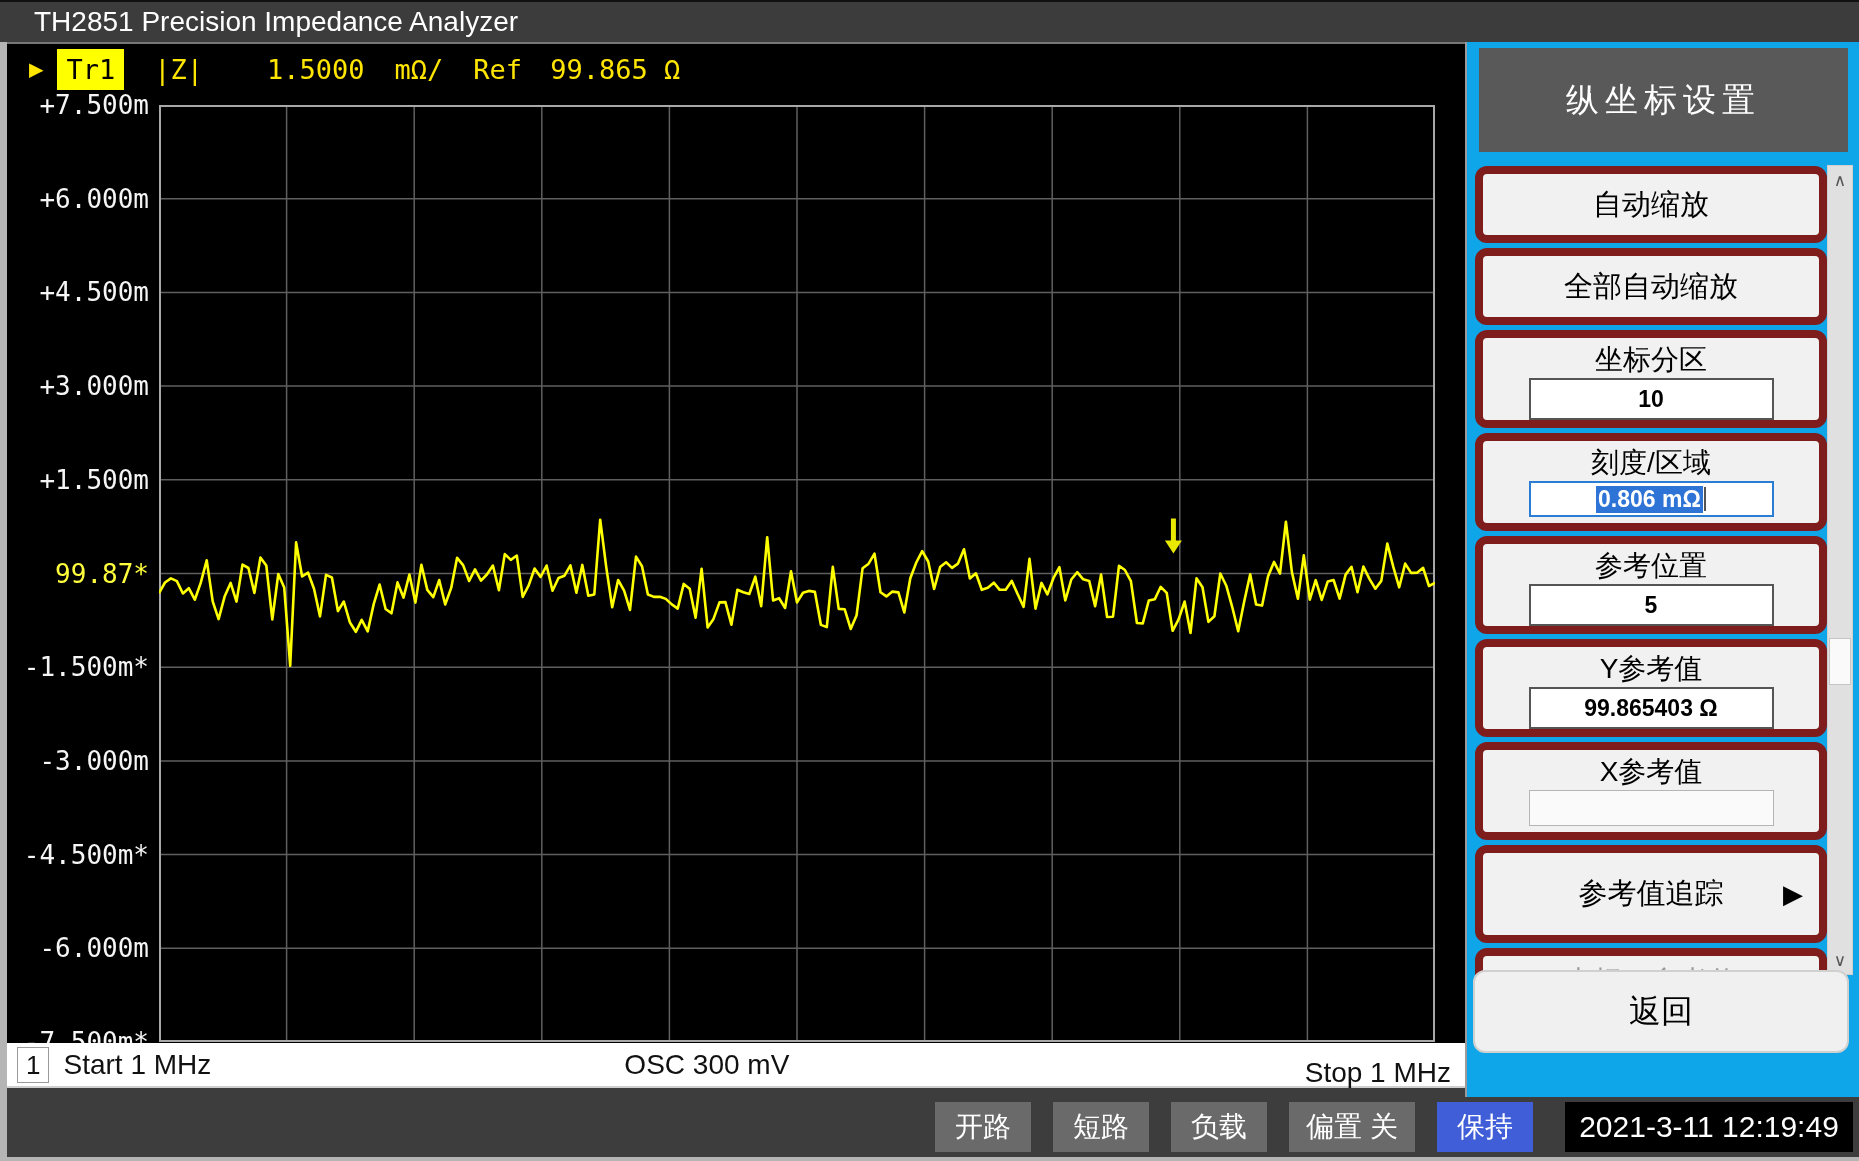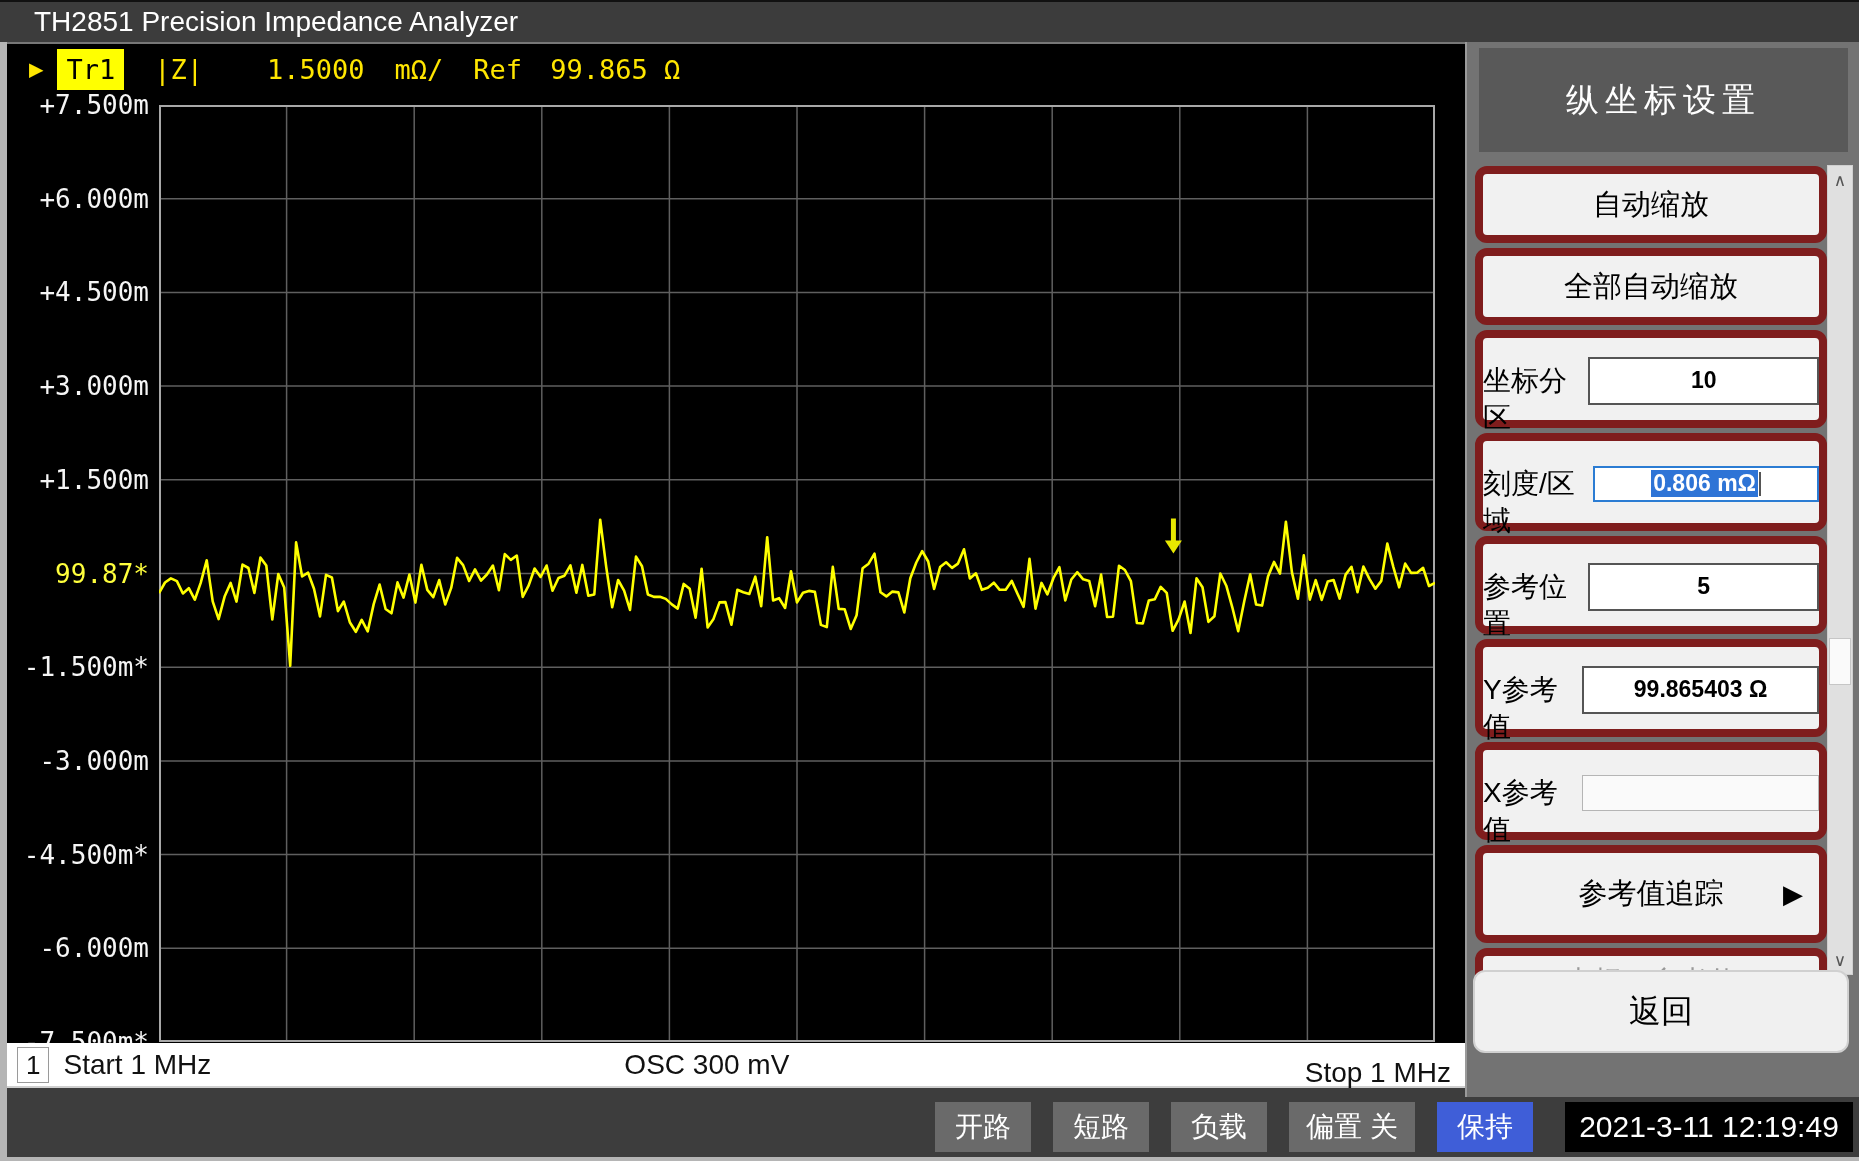--- a/index.html
+++ b/index.html
@@ -56,36 +56,36 @@
     color:#111; font-size:28px; border-bottom:2px solid #cfcfcf;
   }
   .xs-left  { position:absolute; left:10px; top:0; height:43px; display:flex; align-items:center; }
   .ch-box   { border:1px solid #9a9a9a; padding:0 8px; margin-right:14px; font-size:26px; line-height:34px; }
   .xs-osc   { position:absolute; left:48%; top:0; height:43px; transform:translateX(-50%); display:flex; align-items:center; }
   .xs-stop  { position:absolute; right:14px; top:0; height:60px; display:flex; align-items:center; }
 
   
   .sidebar {
     position:absolute; left:1465px; top:42px; width:394px; height:1055px;
-    background:#737373; border-left:2px solid #9a9a9a;
+    background:#0ea5e9; border-left:2px solid #9a9a9a;
   }
   .side-header {
     position:absolute; left:12px; top:6px; width:369px; height:104px;
     background:#595959; color:#fff; font-size:33px; letter-spacing:6px;
     display:flex; align-items:center; justify-content:center;
   }
   .side-list { position:absolute; left:8px; top:124px; width:352px; }
   .sbtn, .spanel {
     background:#f1f1f1; border:8px solid #7f1d1d; border-radius:12px;
     margin-bottom:5px; color:#000;
   }
   .sbtn { height:77px; display:flex; align-items:center; justify-content:center; font-size:29px; position:relative; }
   .sbtn.tall { height:98px; }
   .sbtn.clipped { height:98px; align-items:flex-start; padding-top:6px; color:#999; }
-  .spanel { height:98px; display:flex; align-items:center; padding-top:3px; }
+  .spanel { height:98px; display:flex; flex-direction:column; align-items:center; padding-top:3px; }
   .plabel { font-size:28px; height:37px; line-height:37px; }
   .field {
     width:245px; height:48px; background:#fff; border:2px solid #555;
     font-weight:bold; font-size:23px; color:#000;
     display:flex; align-items:center; justify-content:center; white-space:nowrap;
   }
   .field.sel-border { border:2px solid #2b7cd3; height:36px; }
   .field.empty { border:1px solid #b5b5b5; background:#fafafa; height:36px; width:245px; }
   .selhl { background:#2e74d6; color:#fff; padding:0 2px; }
   .caret { display:inline-block; width:2px; height:24px; background:#555; margin-left:1px; }

